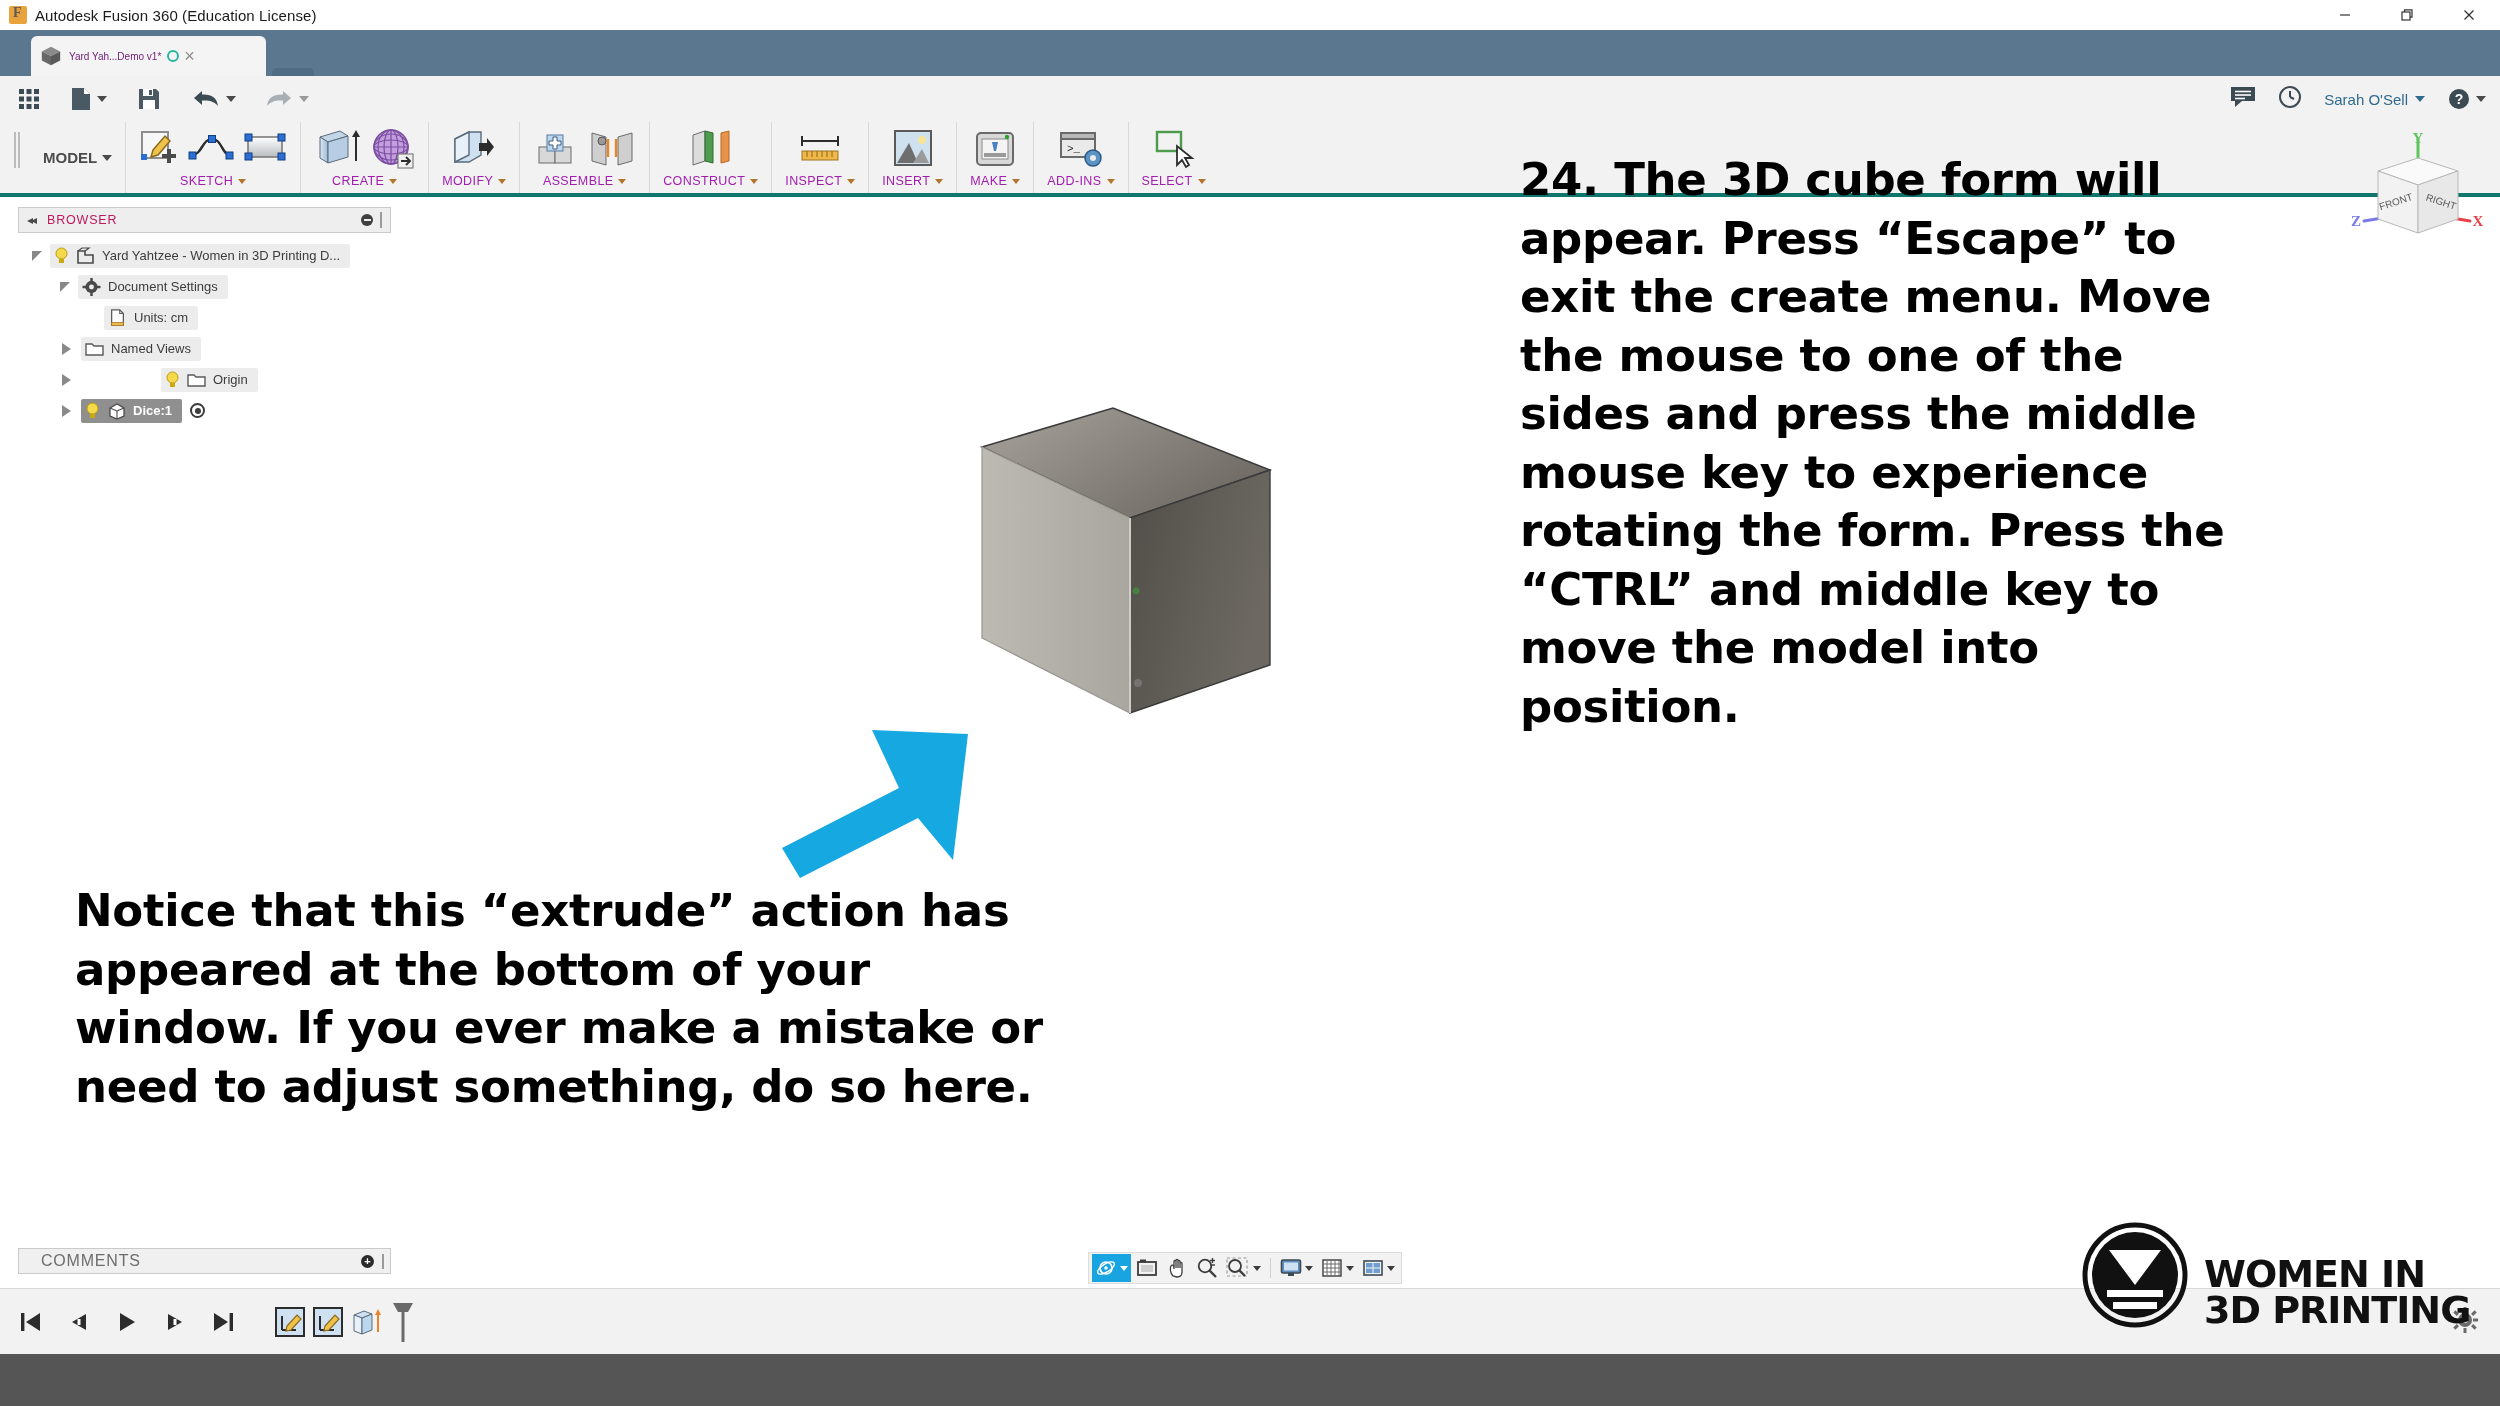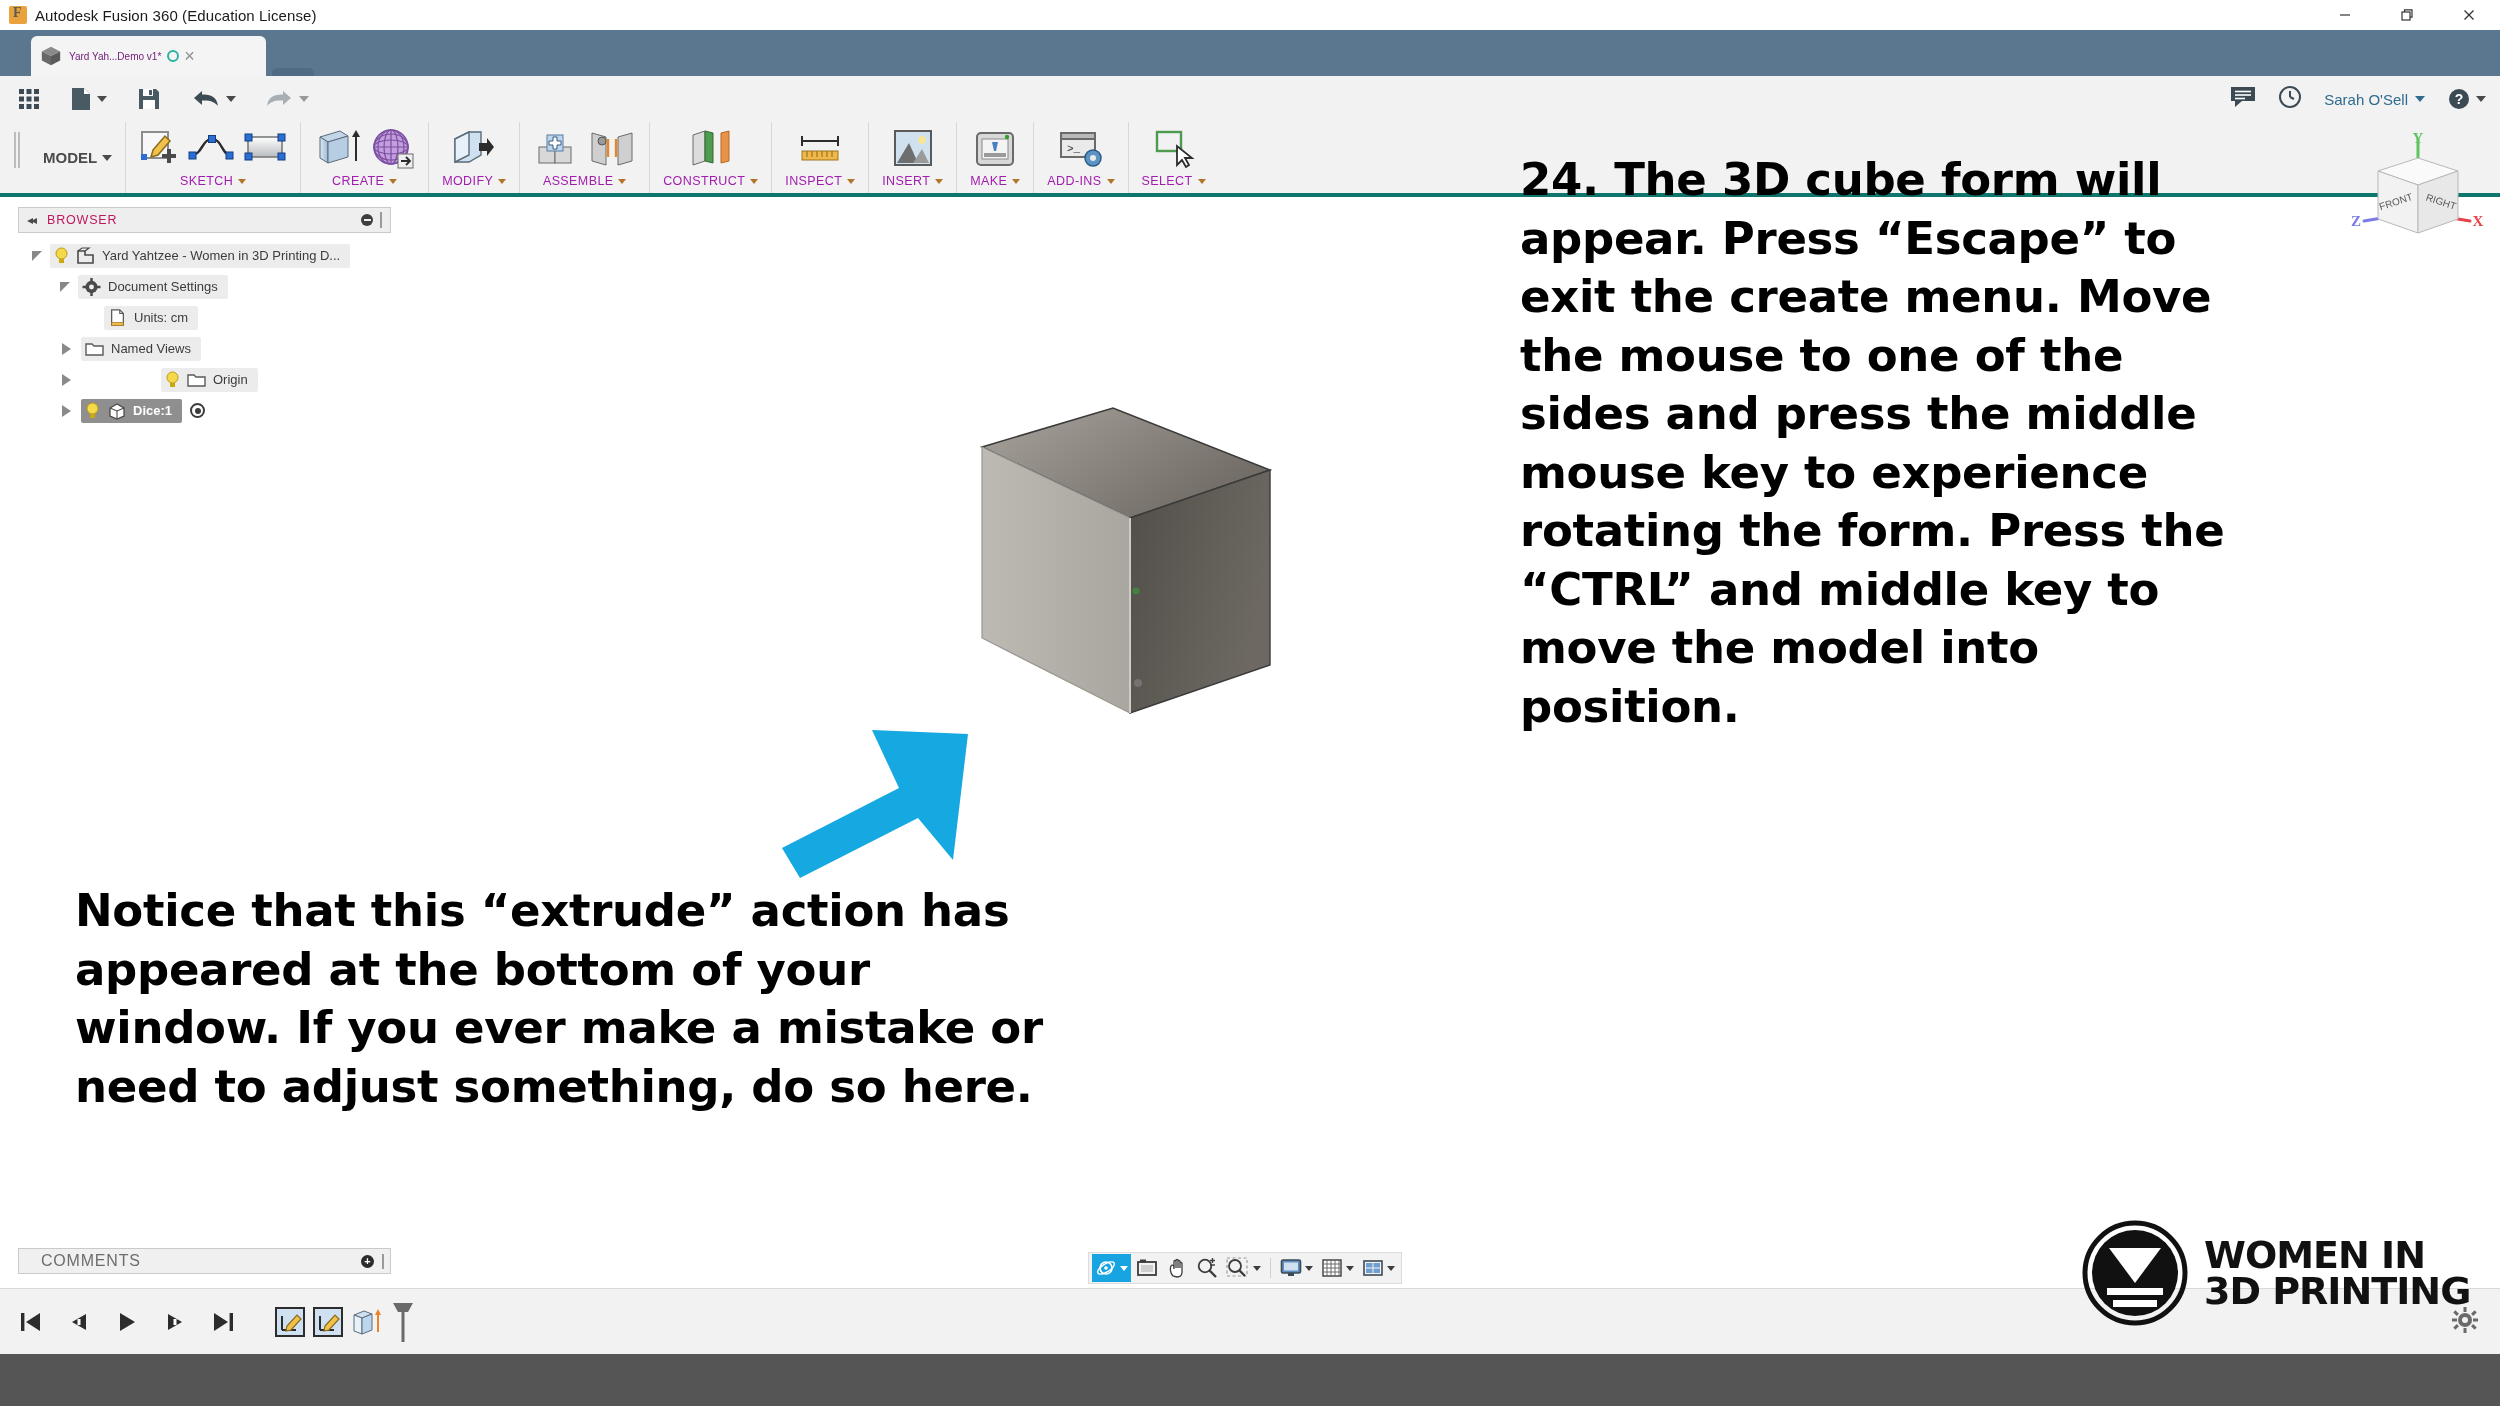--- a/index.html
+++ b/index.html
@@ -161,21 +161,21 @@
     position:absolute; left:0; top:1288px; width:2500px; height:66px;
     background:#f2f2f2; border-top:1px solid #d8d8d8; display:flex; align-items:center;
   }
   .tl-controls{ display:flex; align-items:center; gap:22px; padding-left:18px;}
   .tl-feature{ display:flex; align-items:center; gap:6px; margin-left:38px;}
   .tl-gear{ margin-left:auto; margin-right:22px;}
   .statusbar{ position:absolute; left:0; top:1354px; width:2500px; height:52px; background:#555555;}
 
   
   .wi3dp { position:absolute; left:2082px; top:1218px; width:390px; height:110px;
-           display:flex; align-items:center; gap:16px; }
+           display:flex; align-items:flex-end; gap:16px; }
   .wi3dp-mark{ width:106px; height:106px; flex:none; }
   .wi3dp-text{ font-family:"DejaVu Sans", sans-serif; font-weight:bold; color:#111;
                font-size:38px; line-height:0.95; letter-spacing:-1px; }
 </style>
 </head>
 <body>
 
 <div id="app">
 
   <div class="titlebar">

